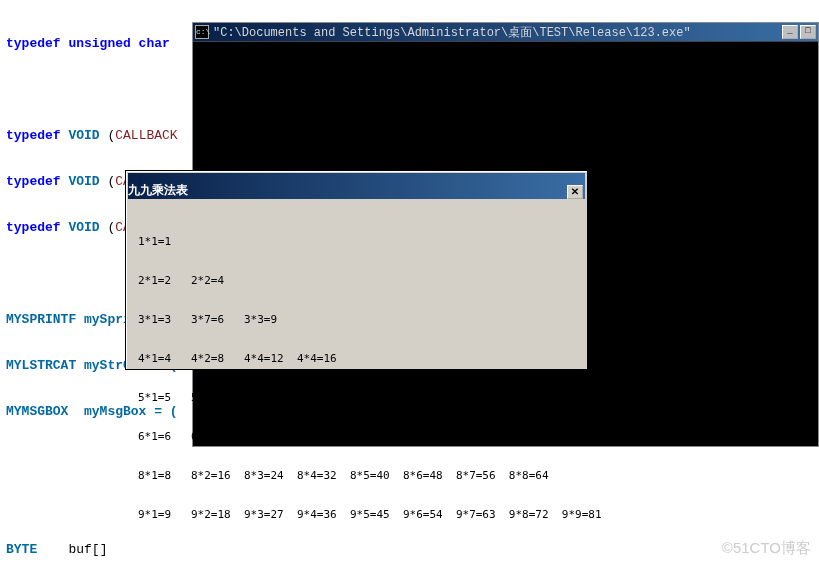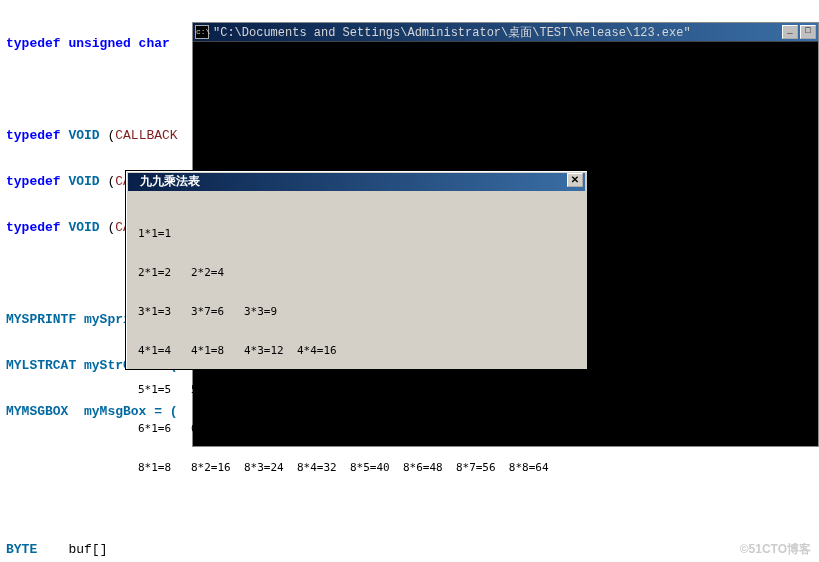--- a/index.html
+++ b/index.html
@@ -21,23 +21,22 @@
   }
   .line { line-height: 16px; }
   .kw-blue { color: #0000ff; font-weight: bold; }
   .kw-purple { color: #7f1d1d; font-weight: normal; }
   .kw-black { color: #0369a1; font-weight: bold; }
   .txt { color: #000; }
   .watermark {
     position: absolute;
     right: 8px; bottom: 4px;
     color: #ccc;
-    font-size: 12px;
+    font-size: 15px;
     font-family: sans-serif;
-    font-weight: bold;
   }
   .console {
     position: absolute;
     left: 192px; top: 22px;
     width: 627px; height: 425px;
     background: #000;
     border: 1px solid #8a8a8a;
   }
   .console-titlebar {
     height: 19px;
@@ -80,25 +79,25 @@
   .dialog {
     position: absolute;
     left: 125px; top: 170px;
     width: 463px; height: 200px;
     background: #d4d0c8;
     border: 1px solid #000;
     box-shadow: inset 1px 1px 0 #fff;
     font-family: "SimSun", "MS Sans Serif", sans-serif;
   }
   .dialog-titlebar {
-    height: 18px;
+    height: 26px;
     background: linear-gradient(to right, #082048, #3a6ea5);
     display: flex;
-    align-items: flex-start;
-    padding: 0 2px 0 12px;
+    align-items: flex-end;
+    padding: 0 2px 0 0;
     margin: 2px;
   }
   .dialog-title {
     color: #fff;
     font-size: 12px;
     font-weight: bold;
     flex: 1;
   }
   .dialog-close {
     width: 16px; height: 14px;
@@ -166,21 +165,22 @@
 
 <div class="dialog">
   <div class="dialog-titlebar">
     <div class="dialog-title">九九乘法表</div>
     <div class="dialog-close">✕</div>
   </div>
   <div class="dialog-body">
     <div>1*1=1</div>
     <div>2*1=2   2*2=4</div>
     <div>3*1=3   3*7=6   3*3=9</div>
-    <div>4*1=4   4*1=8   4*3=12  4*4=16</div>
+    <div>4*1=4   4*2=8   4*4=12  4*4=16</div>
     <div>5*1=5   5*2=10  5*3=15  5*4=20  5*5=25</div>
     <div>6*1=6   6*2=12  6*3=18  6*4=24  6*5=30  6*1=36</div>
     <div>8*1=8   8*2=16  8*3=24  8*4=32  8*5=40  8*6=48  8*7=56  8*8=64</div>
+    <div>9*1=9   9*2=18  9*3=27  9*4=36  9*5=45  9*6=54  9*7=63  9*8=72  9*9=81</div>
   </div>
 
 </div>
 
 <div class="watermark">©51CTO博客</div>
 
 </body></html>

